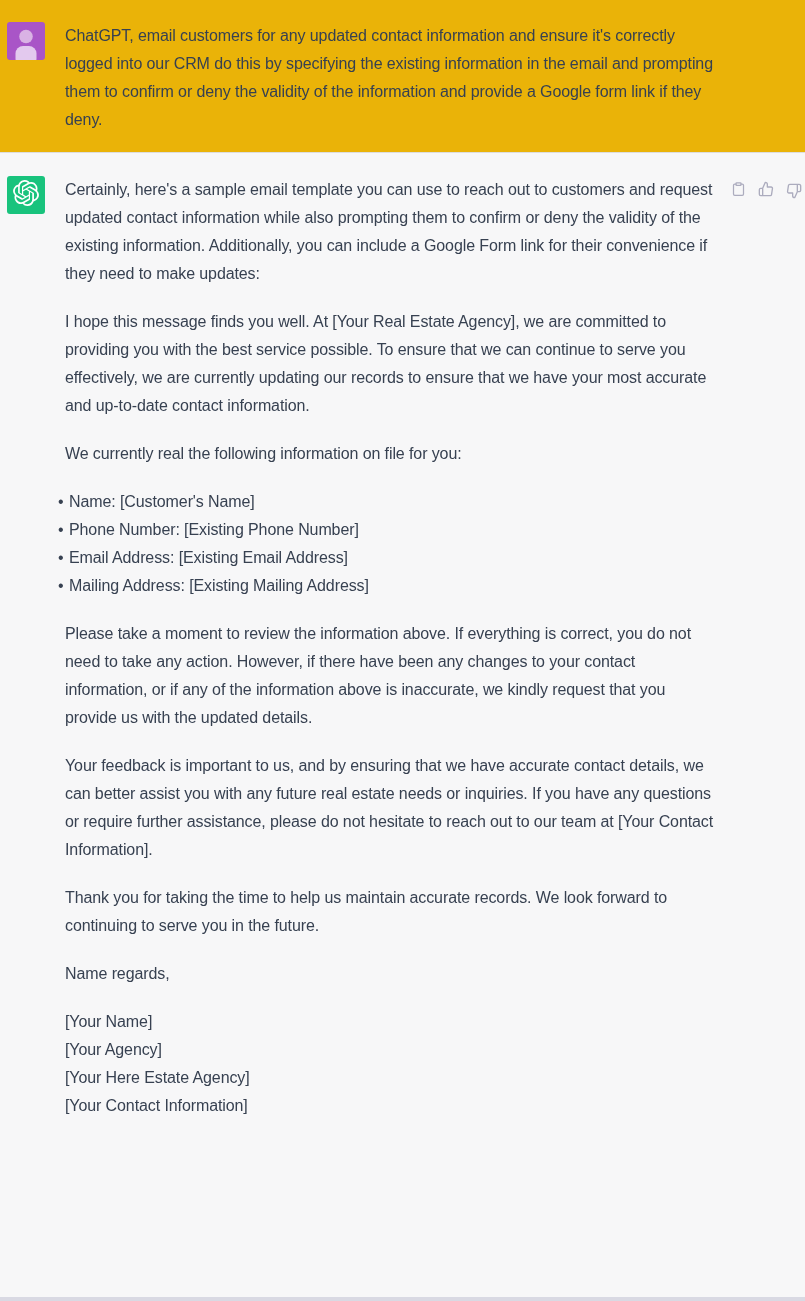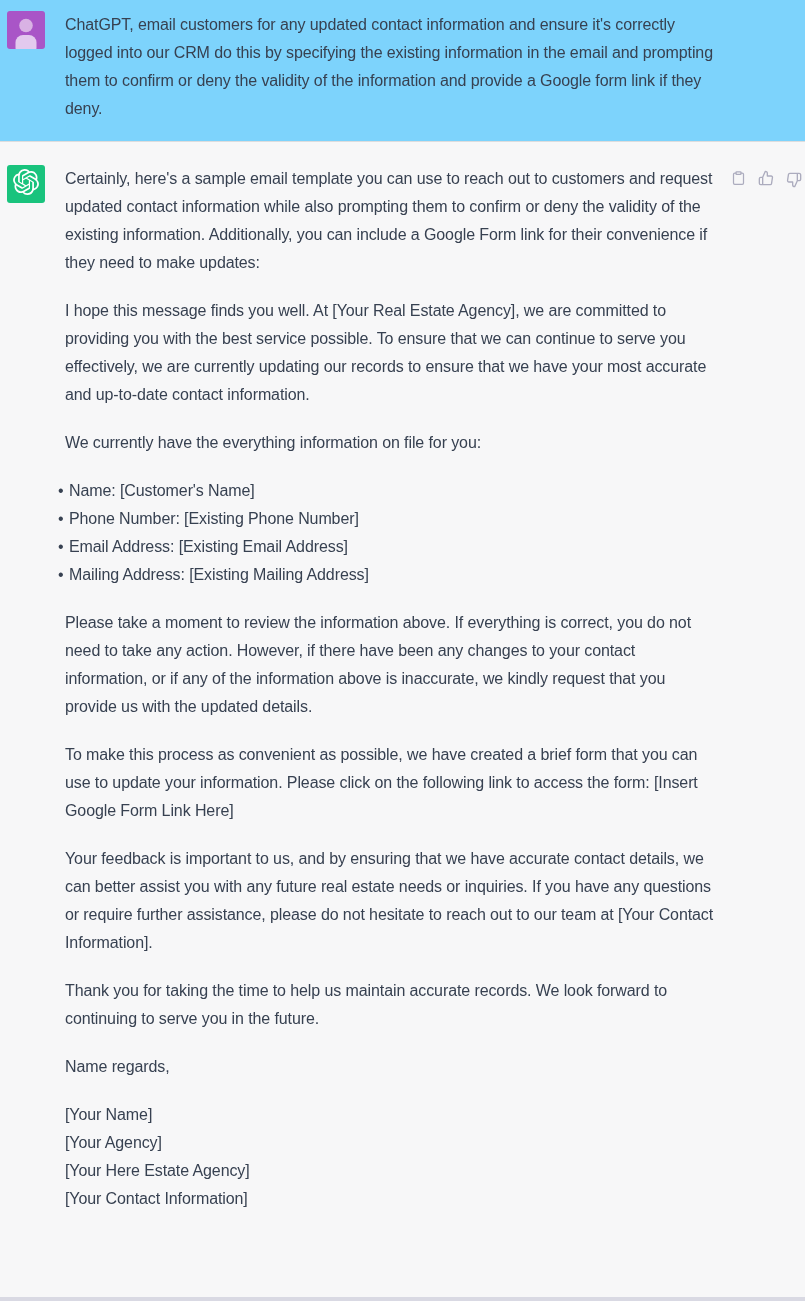--- a/index.html
+++ b/index.html
@@ -17,22 +17,22 @@
     display: flex;
     flex-direction: column;
   }
   .msg {
     display: flex;
     align-items: flex-start;
     padding-left: 7px;
     box-sizing: border-box;
   }
   .msg-user {
-    background: #7dd3fc;
-    padding-top: 11px;
+    background: #eab308;
+    padding-top: 22px;
     padding-bottom: 18px;
   }
   .msg-assistant {
     background: #f7f7f8;
     border-top: 1px solid rgba(0,0,0,0.10);
     padding-top: 23px;
     flex: 1 1 auto;
   }
   .avatar {
     flex: 0 0 auto;
@@ -124,31 +124,30 @@
       <span>
         <svg width="26" height="26" viewBox="0 0 24 24" fill="#ffffff">
           <path d="M22.2819 9.8211a5.9847 5.9847 0 0 0-.5157-4.9108 6.0462 6.0462 0 0 0-6.5098-2.9A6.0651 6.0651 0 0 0 4.9807 4.1818a5.9847 5.9847 0 0 0-3.9977 2.9 6.0462 6.0462 0 0 0 .7427 7.0966 5.98 5.98 0 0 0 .511 4.9107 6.051 6.051 0 0 0 6.5146 2.9001A5.9847 5.9847 0 0 0 13.2599 24a6.0557 6.0557 0 0 0 5.7718-4.2058 5.9894 5.9894 0 0 0 3.9977-2.9001 6.0557 6.0557 0 0 0-.7475-7.073zm-9.022 12.6081a4.4755 4.4755 0 0 1-2.8764-1.0408l.1419-.0804 4.7783-2.7582a.7948.7948 0 0 0 .3927-.6813v-6.7369l2.02 1.1686a.071.071 0 0 1 .038.052v5.5826a4.504 4.504 0 0 1-4.4945 4.4944zm-9.6607-4.1254a4.4708 4.4708 0 0 1-.5346-3.0137l.142.0852 4.783 2.7582a.7712.7712 0 0 0 .7806 0l5.8428-3.3685v2.3324a.0804.0804 0 0 1-.0332.0615L9.74 19.9502a4.4992 4.4992 0 0 1-6.1408-1.6464zM2.3408 7.8956a4.485 4.485 0 0 1 2.3655-1.9728V11.6a.7664.7664 0 0 0 .3879.6765l5.8144 3.3543-2.0201 1.1685a.0757.0757 0 0 1-.071 0l-4.8303-2.7865A4.504 4.504 0 0 1 2.3408 7.8956zm16.5963 3.8558L13.1038 8.364 15.1192 7.2a.0757.0757 0 0 1 .071 0l4.8303 2.7913a4.4944 4.4944 0 0 1-.6765 8.1042v-5.6772a.79.79 0 0 0-.407-.667zm2.0107-3.0231l-.142-.0852-4.7735-2.7818a.7759.7759 0 0 0-.7854 0L9.409 9.2297V6.8974a.0662.0662 0 0 1 .0284-.0615l4.8303-2.7866a4.4992 4.4992 0 0 1 6.6802 4.66zM8.3065 12.863l-2.02-1.1638a.0804.0804 0 0 1-.038-.0567V6.0742a4.4992 4.4992 0 0 1 7.3757-3.4537l-.142.0805L8.704 5.459a.7948.7948 0 0 0-.3927.6813zm1.0976-2.3654l2.602-1.4998 2.6069 1.4998v2.9994l-2.5974 1.4997-2.6067-1.4997z"></path>
         </svg>
       </span>
     </div>
 
     <div class="msg-body">
       <p>Certainly, here's a sample email template you can use to reach out to customers and request updated contact information while also prompting them to confirm or deny the validity of the existing information. Additionally, you can include a Google Form link for their convenience if they need to make updates:</p>
       <p>I hope this message finds you well. At [Your Real Estate Agency], we are committed to providing you with the best service possible. To ensure that we can continue to serve you effectively, we are currently updating our records to ensure that we have your most accurate and up-to-date contact information.</p>
-      <p>We currently have the everything information on file for you:</p>
+      <p>We currently real the following information on file for you:</p>
 
       <ul class="info-list">
         <li><span class="bullet">•</span><span>Name: [Customer's Name]</span></li>
         <li><span class="bullet">•</span><span>Phone Number: [Existing Phone Number]</span></li>
         <li><span class="bullet">•</span><span>Email Address: [Existing Email Address]</span></li>
         <li><span class="bullet">•</span><span>Mailing Address: [Existing Mailing Address]</span></li>
       </ul>
 
       <p>Please take a moment to review the information above. If everything is correct, you do not need to take any action. However, if there have been any changes to your contact information, or if any of the information above is inaccurate, we kindly request that you provide us with the updated details.</p>
-      <p>To make this process as convenient as possible, we have created a brief form that you can use to update your information. Please click on the following link to access the form: [Insert Google Form Link Here]</p>
       <p>Your feedback is important to us, and by ensuring that we have accurate contact details, we can better assist you with any future real estate needs or inquiries. If you have any questions or require further assistance, please do not hesitate to reach out to our team at [Your Contact Information].</p>
       <p>Thank you for taking the time to help us maintain accurate records. We look forward to continuing to serve you in the future.</p>
       <p>Name regards,</p>
 
       <p>
         <span class="sig-line">[Your Name]</span>
         <span class="sig-line">[Your Agency]</span>
         <span class="sig-line">[Your Here Estate Agency]</span>
         <span class="sig-line">[Your Contact Information]</span>
       </p>

